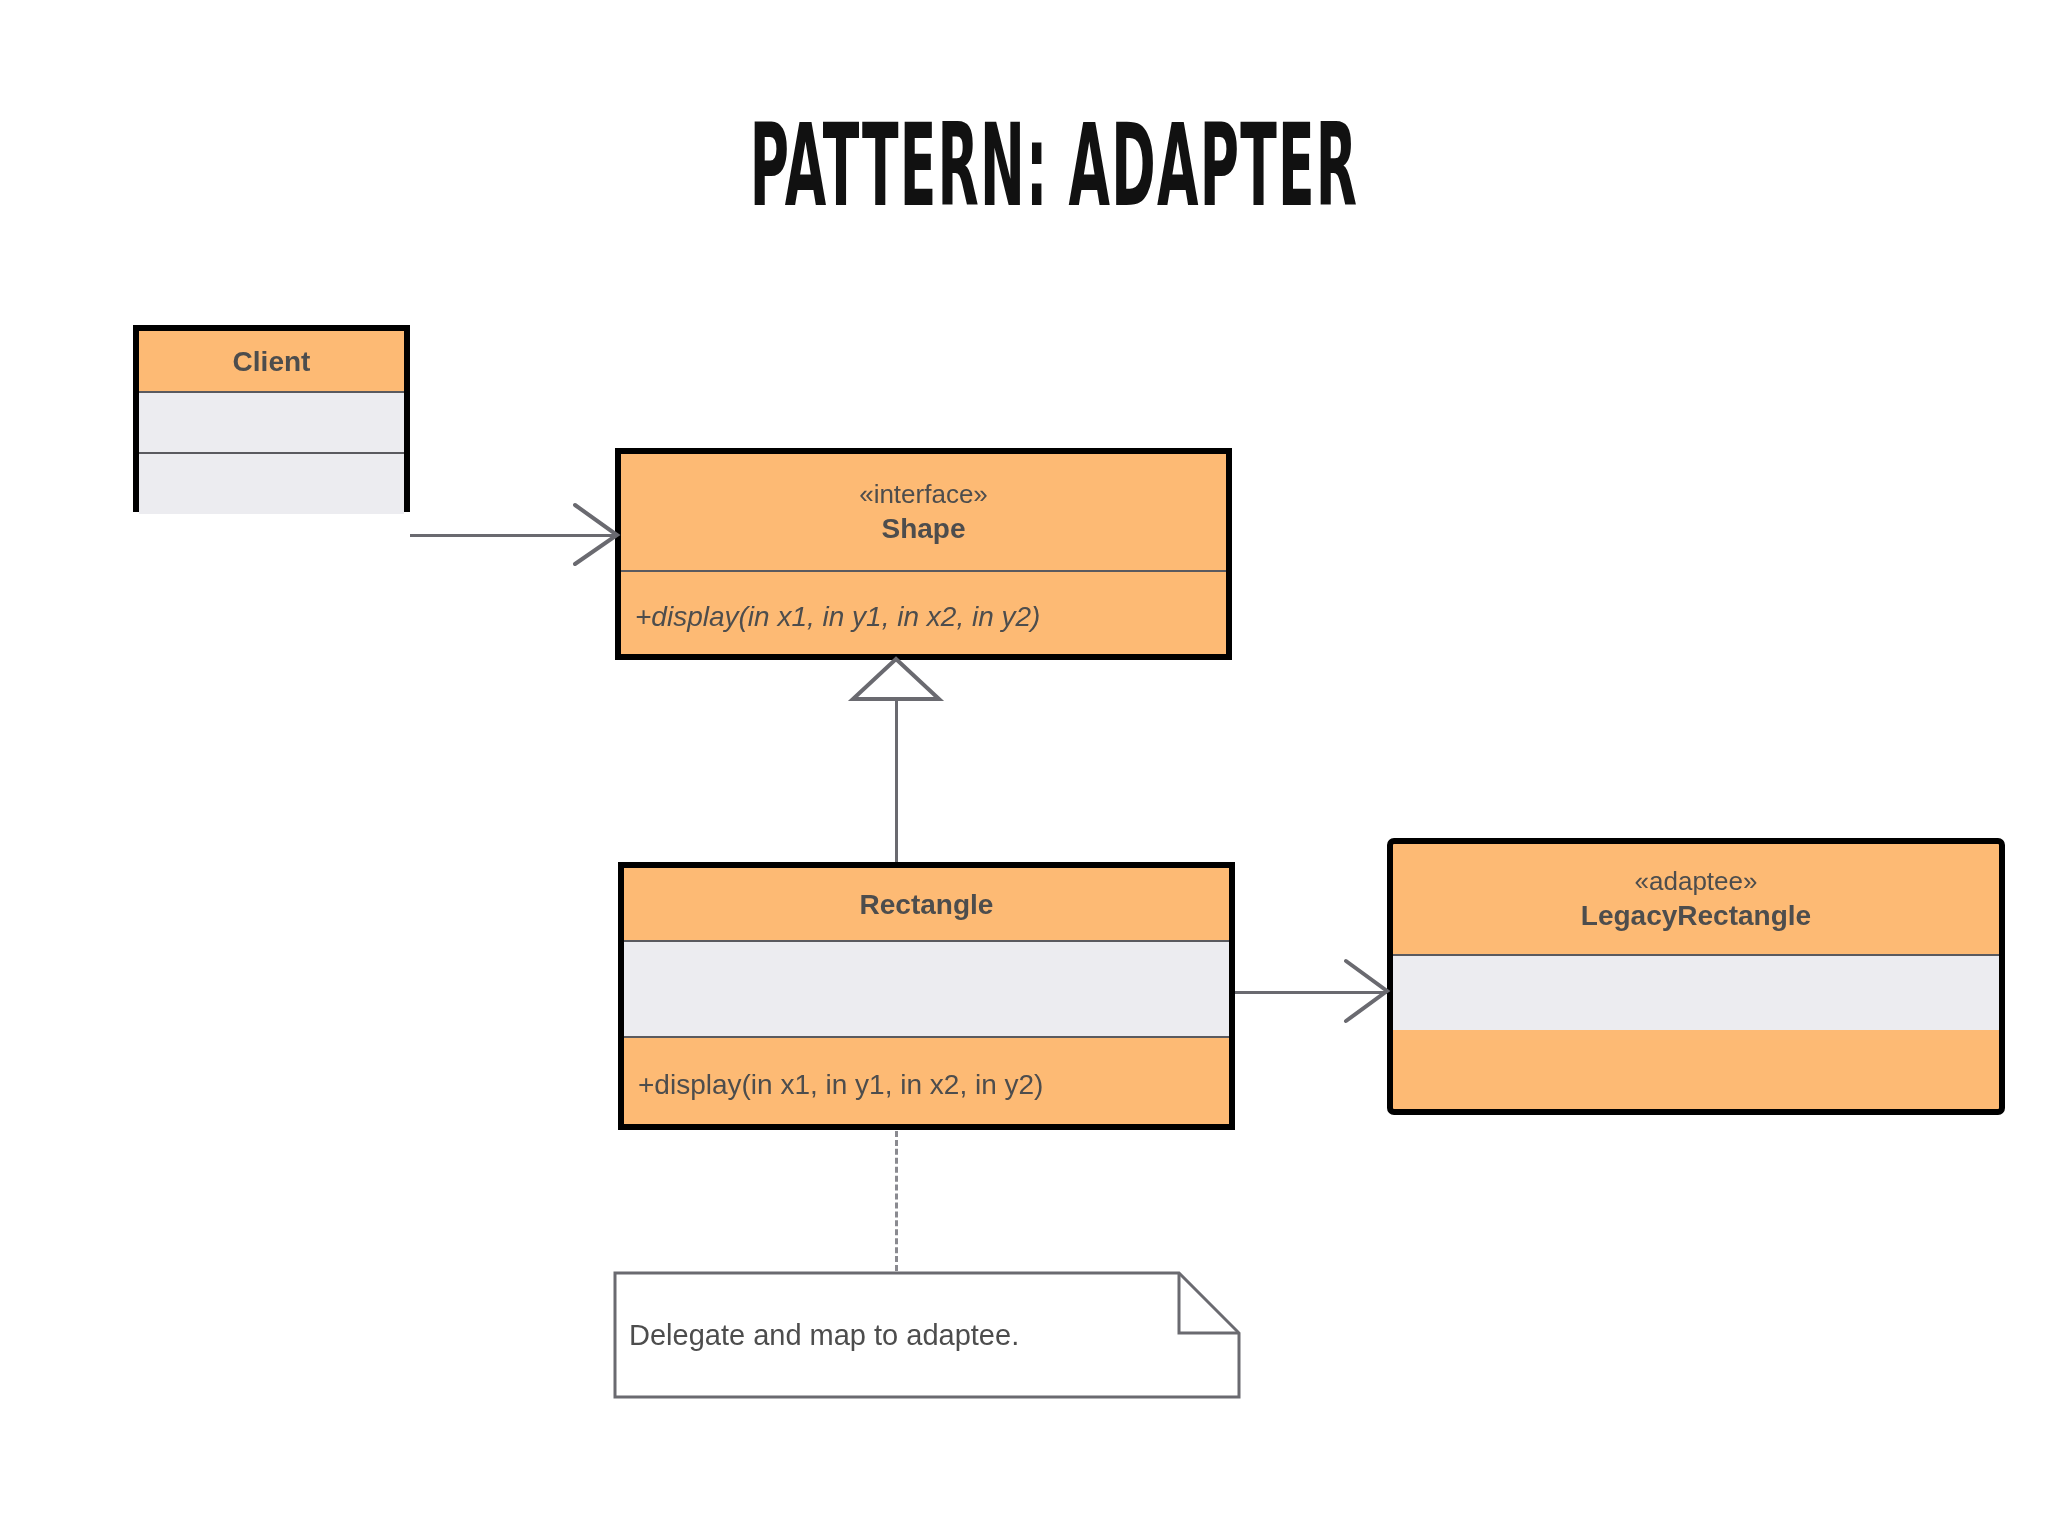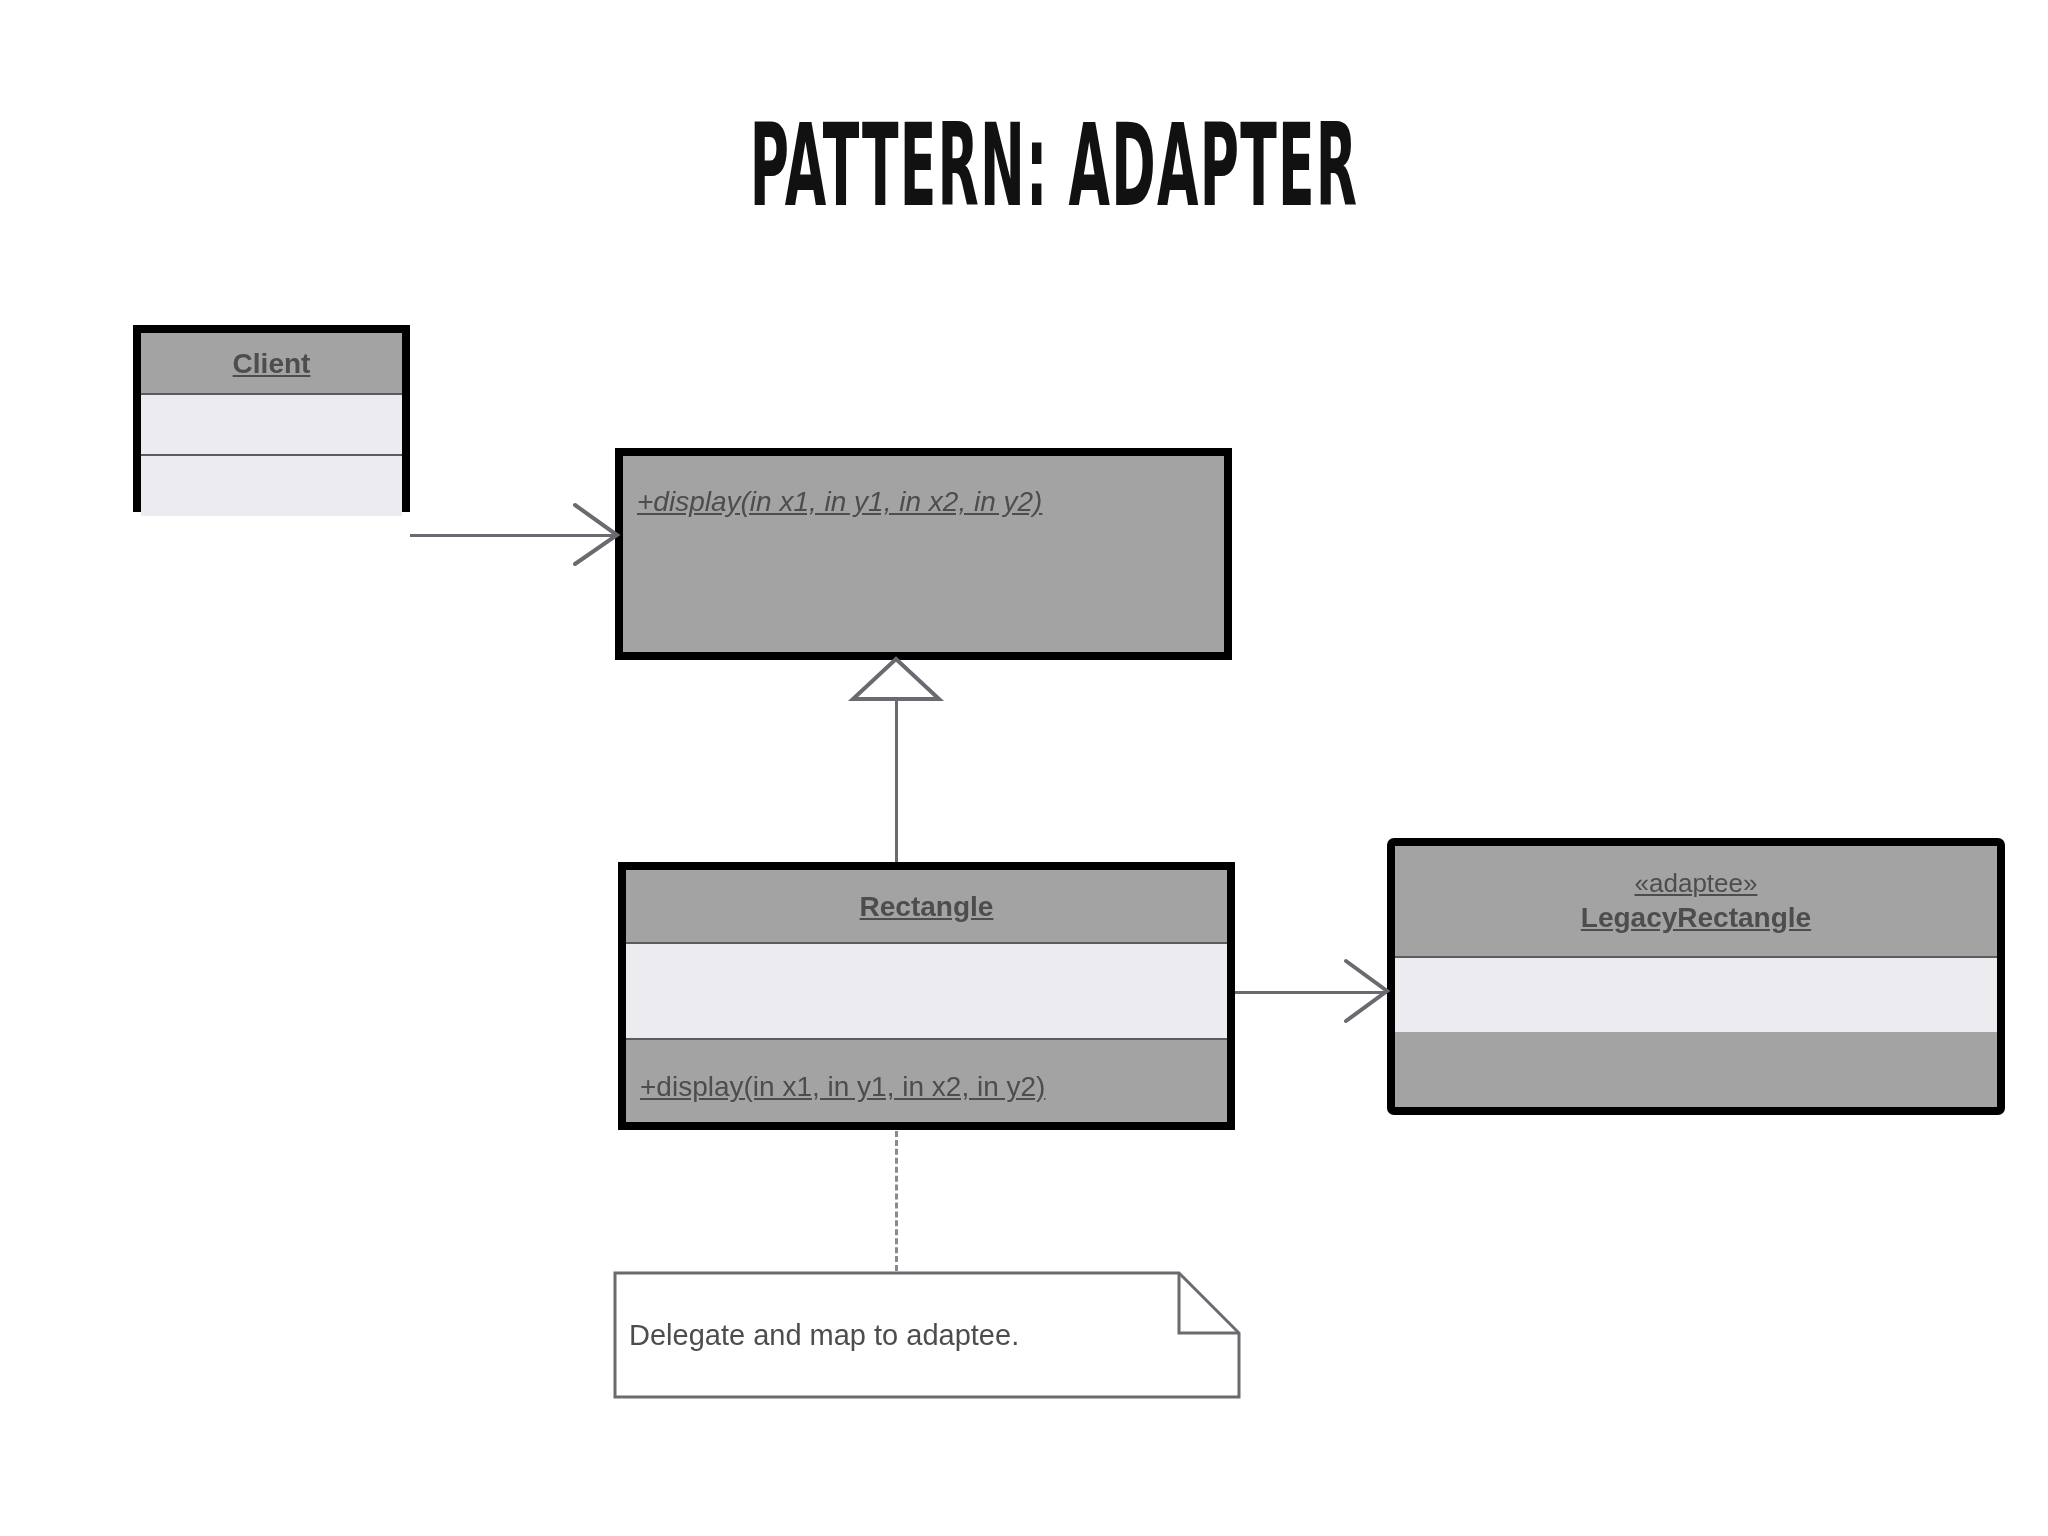--- a/index.html
+++ b/index.html
@@ -36,24 +36,23 @@
     transform: scaleX(0.62) scaleY(1.18);
     transform-origin: 50% 50%;
     white-space: nowrap;
     -webkit-font-smoothing: antialiased;
   }
 
   
   .uml-class {
     position: absolute;
     box-sizing: border-box;
-    background: #a3a3a3;
-    border: 8px solid #000000;
-    color: #4d4d4d;
-    text-decoration: underline;
+    background: #fdba74;
+    border: 6px solid #000000;
+    color: #4d4d4d;
   }
   .uml-row {
     box-sizing: border-box;
     width: 100%;
     position: relative;
   }
   .uml-row + .uml-row {
     border-top: 2px solid #5a5a5f;
     text-align: center;
   }
@@ -146,20 +145,24 @@
 
   <div class="uml-class" id="box-client" style="left:103px; top:325px; width:277px; height:187px;">
     <div class="uml-row uml-head" style="height:60px;">
       <div class="cls-name">Client</div>
     </div>
     <div class="uml-row uml-empty" style="height:61px;"></div>
     <div class="uml-row uml-empty" style="height:62px;"></div>
   </div>
 
   <div class="uml-class" id="box-shape" style="left:585px; top:448px; width:617px; height:212px;">
+    <div class="uml-row uml-head" style="height:116px;">
+      <div class="stereotype">«interface»</div>
+      <div class="cls-name">Shape</div>
+    </div>
     <div class="uml-row uml-members abstract" style="height:92px;">+display(in x1, in y1, in x2, in y2)</div>
   </div>
 
   <div class="uml-class" id="box-rectangle" style="left:588px; top:862px; width:617px; height:268px;">
     <div class="uml-row uml-head" style="height:72px;">
       <div class="cls-name">Rectangle</div>
     </div>
     <div class="uml-row uml-empty" style="height:96px;"></div>
     <div class="uml-row uml-members" style="height:96px;">+display(in x1, in y1, in x2, in y2)</div>
   </div>

